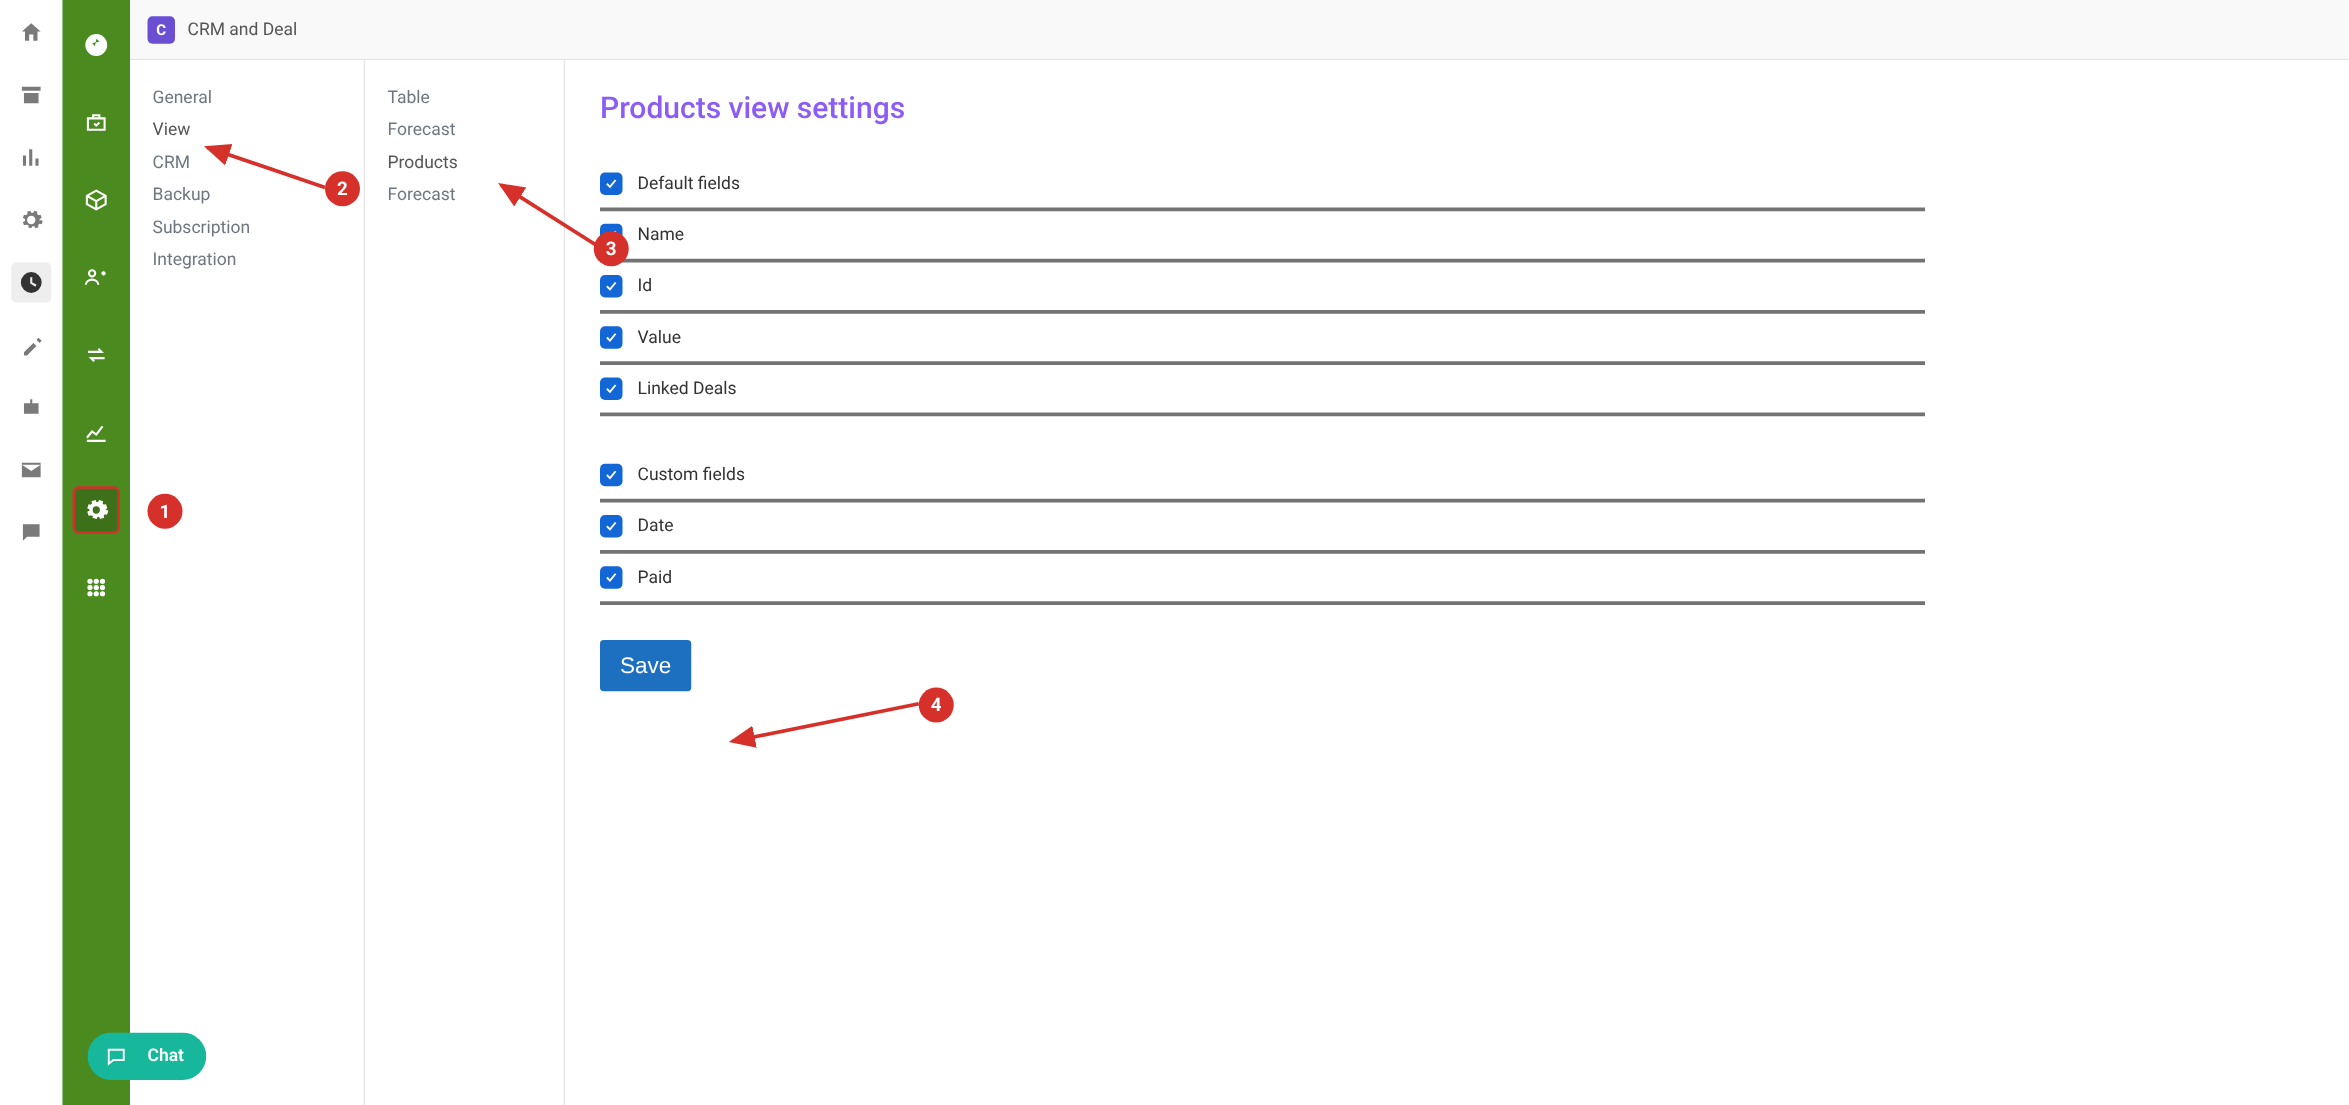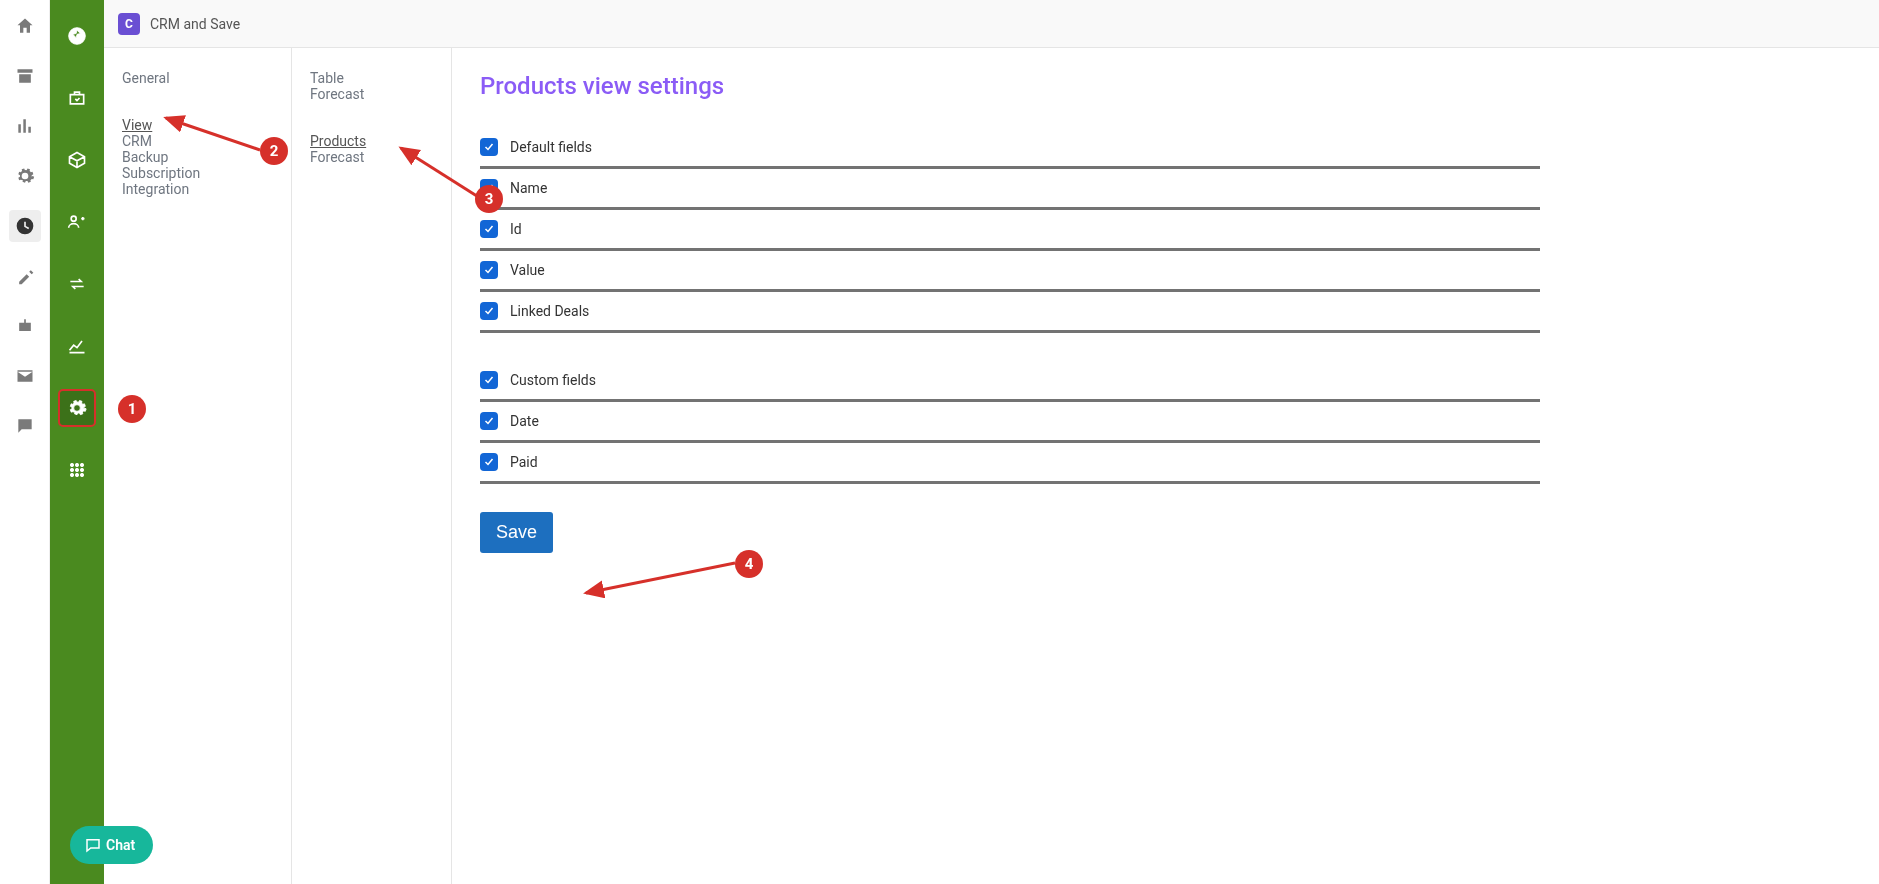--- a/index.html
+++ b/index.html
@@ -23,38 +23,38 @@
   .header { height:48px; border-bottom:1px solid #e5e5e5; background:#f9f9f9; display:flex; align-items:center; padding:0 14px; gap:10px; }
   .header .app-icon { width:22px; height:22px; background:#6a4fd3; border-radius:4px; display:flex; align-items:center;justify-content:center;color:#fff;font-weight:700;font-size:12px;}
   .header .title { color:#555; }
 
   .body { flex:1; display:flex; min-height:0; }
 
   
   .col { border-right:1px solid #e5e5e5; padding:22px 20px 20px 18px; }
   .col.nav1 { width:188px; }
   .col.nav2 { width:160px; }
-  .nav-list { display:flex; flex-direction:column; }
+  .nav-list { display:flex; flex-direction:column; gap:10px; }
   .nav-list a { color:#6f7680; text-decoration:none; cursor:pointer; font-size:14px; }
-  .nav-list a.active { text-decoration:underline; color:#555;margin-top:31px; }
+  .nav-list a.active { color:#555; }
 
   
   .content { flex:1; padding:24px 40px 40px 28px; position:relative; }
   .page-title { font-size:24px; font-weight:500; color:#8b5cf6; margin-bottom:28px; }
 
   .field-row { display:flex; align-items:center; gap:12px; padding:10px 0; border-bottom:3px solid #737373; max-width:1060px;}
   .field-group-gap { height:28px; }
   .chk { width:18px; height:18px; border-radius:4px; background:#1266d6; display:flex;align-items:center;justify-content:center;color:#fff; cursor:pointer; flex:0 0 18px;}
   .chk svg{width:12px;height:12px;stroke:#fff;stroke-width:3;fill:none;}
   .field-label{ color:#333; }
 
   .save-btn { margin-top:28px; background:#1d6fbf; color:#fff; border:none; padding:10px 16px; font-size:18px; border-radius:3px; cursor:pointer;}
 
   
-  .chat-pill{ position:fixed; left:70px; bottom:20px; background:#17b79b; color:#fff; border-radius:999px; padding:10px 18px 10px 14px; display:flex; align-items:center; gap:4px; font-weight:600; cursor:pointer;}
+  .chat-pill{ position:fixed; left:70px; bottom:20px; background:#17b79b; color:#fff; border-radius:999px; padding:10px 18px 10px 14px; display:flex; align-items:center; gap:16px; font-weight:600; cursor:pointer;}
   .chat-pill svg{width:18px;height:18px;fill:none;stroke:#fff;stroke-width:2;}
 
   
   .badge{ position:absolute; width:28px;height:28px;border-radius:50%; background:#d6302a; color:#fff; font-weight:700; display:flex;align-items:center;justify-content:center; font-size:15px; z-index:20;}
   .arrow{ position:absolute; z-index:19; pointer-events:none;}
 </style>
 </head>
 <body>
 
 <div class="rail-grey">
@@ -152,21 +152,21 @@
         <circle cx="6" cy="18" r="2"></circle>
         <circle cx="12" cy="18" r="2"></circle>
         <circle cx="18" cy="18" r="2"></circle>
       </svg>
     </div>
 </div>
 
 <div class="main">
   <div class="header">
     <div class="app-icon">C</div>
-    <div class="title">CRM and Save</div>
+    <div class="title">CRM and Deal</div>
   </div>
 
   <div class="body">
     <div class="col nav1">
       <div class="nav-list" id="nav1">
           <a>General</a>
           <a class="active">View</a>
           <a>CRM</a>
           <a>Backup</a>
           <a>Subscription</a>

